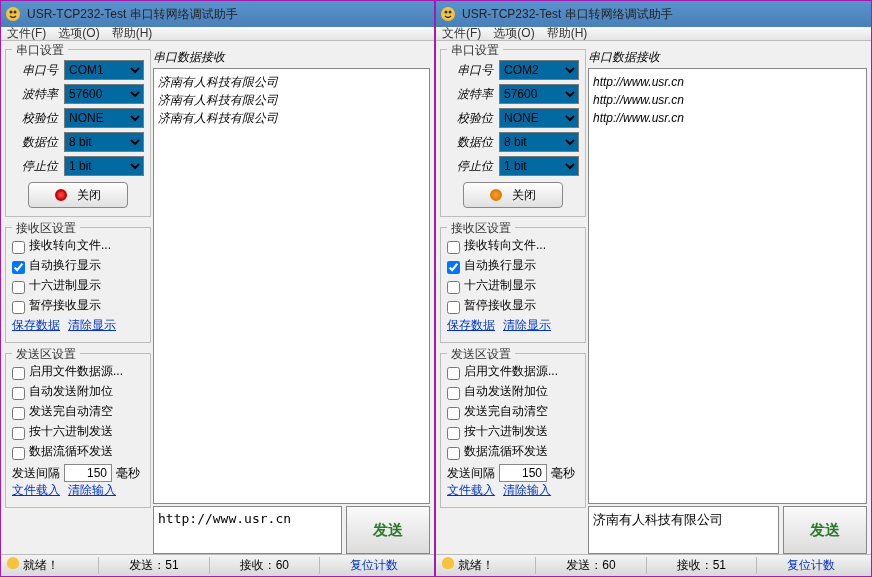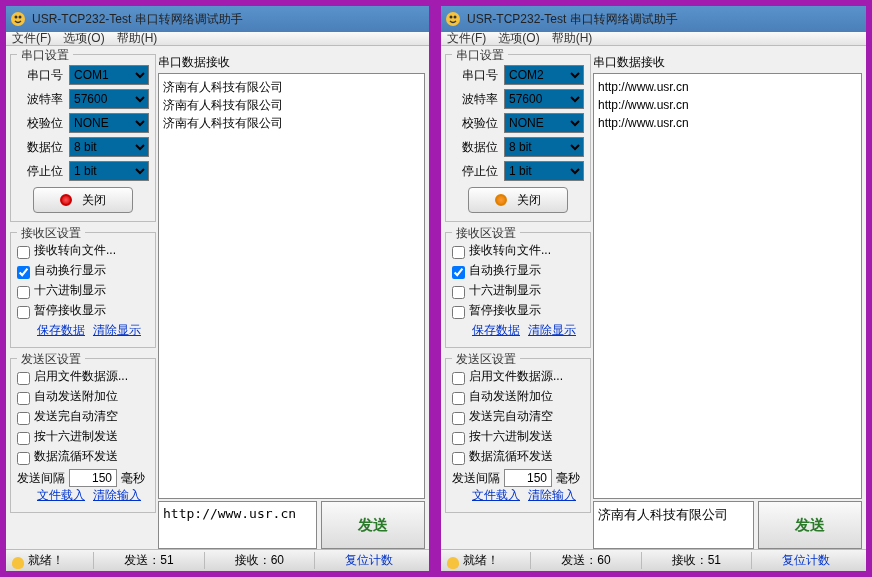--- a/index.html
+++ b/index.html
@@ -1,48 +1,48 @@
 <!DOCTYPE html>
 <html><head>
 <meta charset="utf-8">
 <style>
 * { box-sizing: border-box; font-family: "Microsoft YaHei", "SimSun", Arial, sans-serif; font-size: 12px; }
 body { margin: 0; background: #5a93cc; display: flex; width: 872px; height: 577px; }
-.window { background: #f0f0f0; border: 6px solid #a21caf; display: flex; flex-direction: column; }
+.window { background: #f0f0f0; border: 1px solid #a21caf; display: flex; flex-direction: column; }
 .window.left { width: 435px; height: 577px; }
 .window.right { width: 437px; height: 577px; }
 .titlebar { height: 26px; background: linear-gradient(#5a93cc,#4a7fb8); display: flex; align-items: center; color: #222; padding-left: 4px; font-size: 13px; }
 .titlebar .icon { width:16px; height:16px; margin-right:6px; }
 .menubar { height: 14px; background: linear-gradient(#fafafa,#e4e4e4); display: flex; align-items: center; padding-left: 6px; gap: 12px; border-bottom:1px solid #bbb; }
 .menubar span { color:#333; }
 .body { flex:1; display:flex; padding:0 4px 0 4px; gap:2px; background:#f0f0f0; }
 .leftcol { width: 146px; display:flex; flex-direction:column; gap:2px; }
 .rightcol { flex:1; display:flex; flex-direction:column; gap:2px; }
 .group { border:1px solid #bdbdbd; background:#f0f0f0; padding:6px 6px 8px 6px; position:relative; margin-top:8px; }
 .group-title { position:absolute; top:-8px; left:6px; background:#f0f0f0; padding:0 4px; font-size:12px; color:#333; }
 .row { display:flex; align-items:center; margin:4px 0; }
-.row .lbl { width:46px; text-align:right; margin-right:6px; }
+.row .lbl { width:46px; text-align:right; margin-right:6px;font-style:italic; }
 .row select { flex:1; height:20px; border:1px solid #7a7a7a; background:#0369a1; }
 .checkrow { display:flex; align-items:flex-end; margin:3px 0; gap:4px; }
 .checkrow input { margin:0; }
-.linkrow { margin-top:0;text-align:right; }
+.linkrow { margin-top:0; }
 .linkrow a { color:#0033cc; text-decoration:underline; margin-right:8px; cursor:pointer; }
 .closebtn { display:flex; align-items:center; justify-content:center; width:100px; height:26px; margin:6px auto 0; border:1px solid #888; border-radius:4px; background:linear-gradient(#fefefe,#e0e0e0); cursor:pointer; gap:10px; }
 .closebtn .dot { width:12px;height:12px;border:2px solid #c00;border-radius:50%;background:radial-gradient(circle,#f55,#c00); }
 .closebtn.green .dot { border-color:#e08000; background:radial-gradient(circle,#ff9933,#e08000); }
 .interval-row { display:flex; align-items:center; gap:4px; margin-top:4px; }
 .interval-row input { width:48px; height:18px; border:1px solid #888; text-align:right; padding-right:4px; }
-.recv-group { flex:1; margin-top:8px; display:flex; flex-direction:column; }
+.recv-group { flex:1; margin-top:8px; display:flex; flex-direction:column;font-style:italic; }
 .recv-title { font-size:12px; margin-bottom:2px; }
 .recv-box { flex:1; background:#fff; border:1px solid #888; padding:4px; font-family:"SimSun",monospace; font-size:13px; overflow:auto; line-height:1.5; }
 .send-area { display:flex; gap:4px; height:48px; }
 .send-box { flex:1; border:1px solid #888; background:#fff; padding:4px; font-family:"SimSun",monospace; font-size:13px; }
-.send-btn { width:104px; background:linear-gradient(#fafafa,#dcdcdc); border:1px solid #888; display:flex; align-items:center; justify-content:center; font-size:15px; font-weight:bold; color:#2a7a2a; cursor:pointer; }
+.send-btn { width:84px; background:linear-gradient(#fafafa,#dcdcdc); border:1px solid #888; display:flex; align-items:center; justify-content:center; font-size:15px; font-weight:bold; color:#2a7a2a; cursor:pointer; }
 .statusbar { height:22px; background:linear-gradient(#f4f4f4,#d8d8d8); border-top:1px solid #bbb; display:flex; align-items:center; padding:0 6px; font-size:12px; }
-.statusbar .ready { display:flex; align-items:flex-end; gap:4px; }
+.statusbar .ready { display:flex; align-items:flex-start; gap:4px; }
 .statusbar .spacer { flex:1; }
 .statusbar .cell { padding:0 30px; border-left:1px solid #bbb; }
 .statusbar .reset { color:#0033cc; cursor:pointer; }
 .lightbulb { width:12px;height:12px;background:#f7c23c;border-radius:50% 50% 40% 40%; }
 </style>
 </head>
 <body>
 
   <div class="window left">
     <div class="titlebar">

